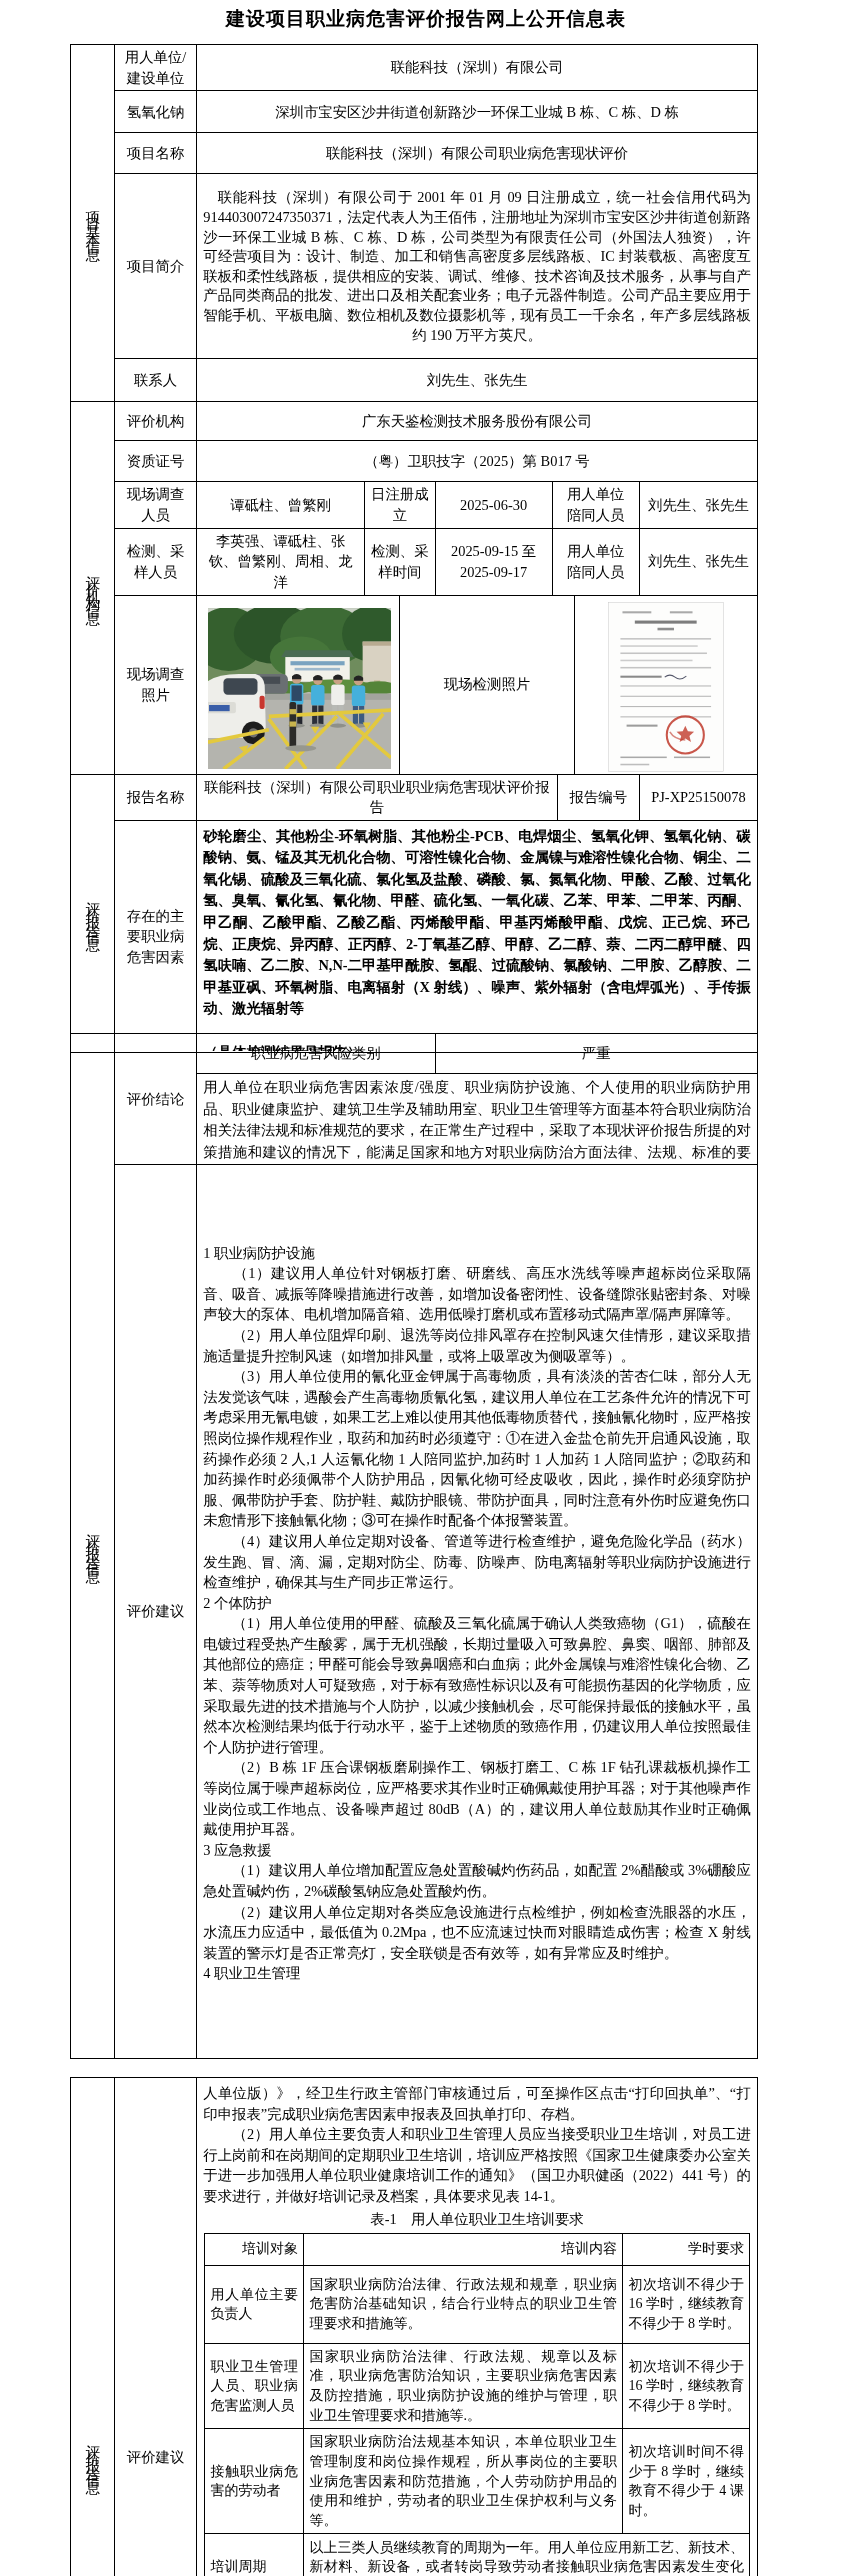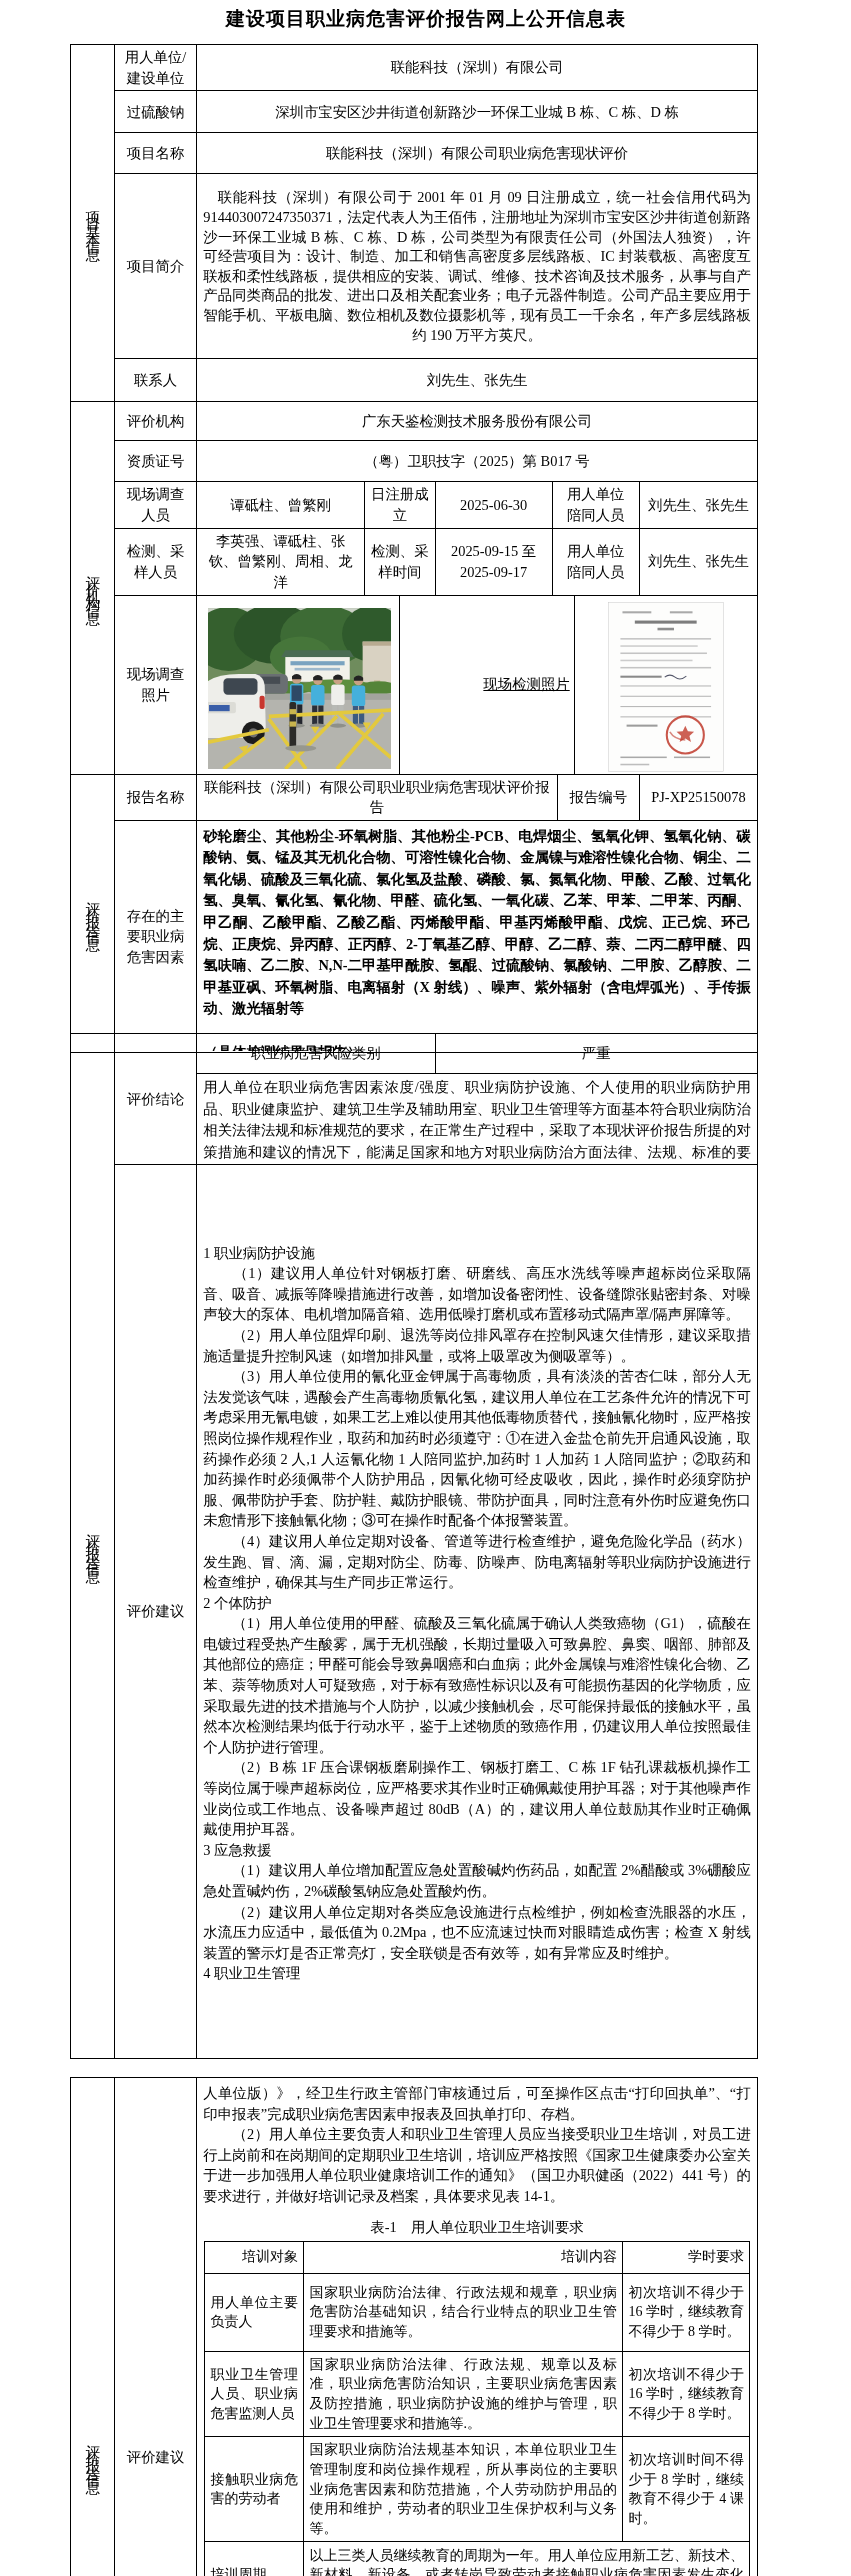--- a/index.html
+++ b/index.html
@@ -40,29 +40,29 @@
   }
   .conclusion {
     height:88px; padding:2.1px 6.2px; line-height:21.6px; text-align:justify;
   }
   .sugg {
     padding:4.1px 6.2px 0 6.2px; line-height:20.6px;
     text-align:justify; white-space:pre-wrap;
   }
   .sugg1 { height:746px; }
   .p3wrap { height:756px; }
-  .tbl-title { text-align:center; line-height:23px; margin-top:9px; font-size:14.4px; }
+  .tbl-title { text-align:center; line-height:23px; margin-top:1px; font-size:14.4px; }
   table.inner {
     border-collapse:collapse; table-layout:fixed;
     width:546px; margin:2.1px 0 0 7.2px; border:1px solid #000;
   }
   table.inner td { border:1px solid #000; font-size:14px; line-height:19.6px;
     padding:3.1px 5.2px; vertical-align:middle; text-align:justify; overflow:hidden; }
   table.inner td.ihead { text-align:right; }
-  .photo-label { text-align:right; padding:2.1px 4.1px; line-height:20.6px;text-decoration:underline; }
+  .photo-label { text-align:center; padding:2.1px 4.1px; line-height:20.6px; }
   svg { display:block; }
 </style>
 </head>
 <body>
 
 <div class="doc-title">建设项目职业病危害评价报告网上公开信息表</div>
 
 <table class="tbl" style="top:44px;">
   <colgroup>
     <col style="width:44px">
@@ -78,21 +78,21 @@
       <col style="width:24px">
       <col style="width:118px">
   </colgroup>
   <tbody>
       <tr style="height:46px">
     <td class="sec" rowspan="5"><span class="vlabel">项目基本信息</span></td>
     <td class="lbl med">用人单位/建设单位</td>
     <td class="val" colspan="10">联能科技（深圳）有限公司</td>
   </tr>
   <tr style="height:42px">
-    <td class="lbl">过硫酸钠</td>
+    <td class="lbl">氢氧化钠</td>
     <td class="val" colspan="10">深圳市宝安区沙井街道创新路沙一环保工业城 B 栋、C 栋、D 栋</td>
   </tr>
   <tr style="height:41px">
     <td class="lbl">项目名称</td>
     <td class="val" colspan="10">联能科技（深圳）有限公司职业病危害现状评价</td>
   </tr>
   <tr style="height:178px">
     <td class="lbl">项目简介</td>
     <td class="top" colspan="10">
       <div class="clip intro">联能科技（深圳）有限公司于 2001 年 01 月 09 日注册成立，统一社会信用代码为 914403007247350371，法定代表人为王佰伟，注册地址为深圳市宝安区沙井街道创新路沙一环保工业城 B 栋、C 栋、D 栋，公司类型为有限责任公司（外国法人独资），许可经营项目为：设计、制造、加工和销售高密度多层线路板、IC 封装载板、高密度互联板和柔性线路板，提供相应的安装、调试、维修、技术咨询及技术服务，从事与自产产品同类商品的批发、进出口及相关配套业务；电子元器件制造。公司产品主要应用于智能手机、平板电脑、数位相机及数位摄影机等，现有员工一千余名，年产多层线路板约 190 万平方英尺。</div>

